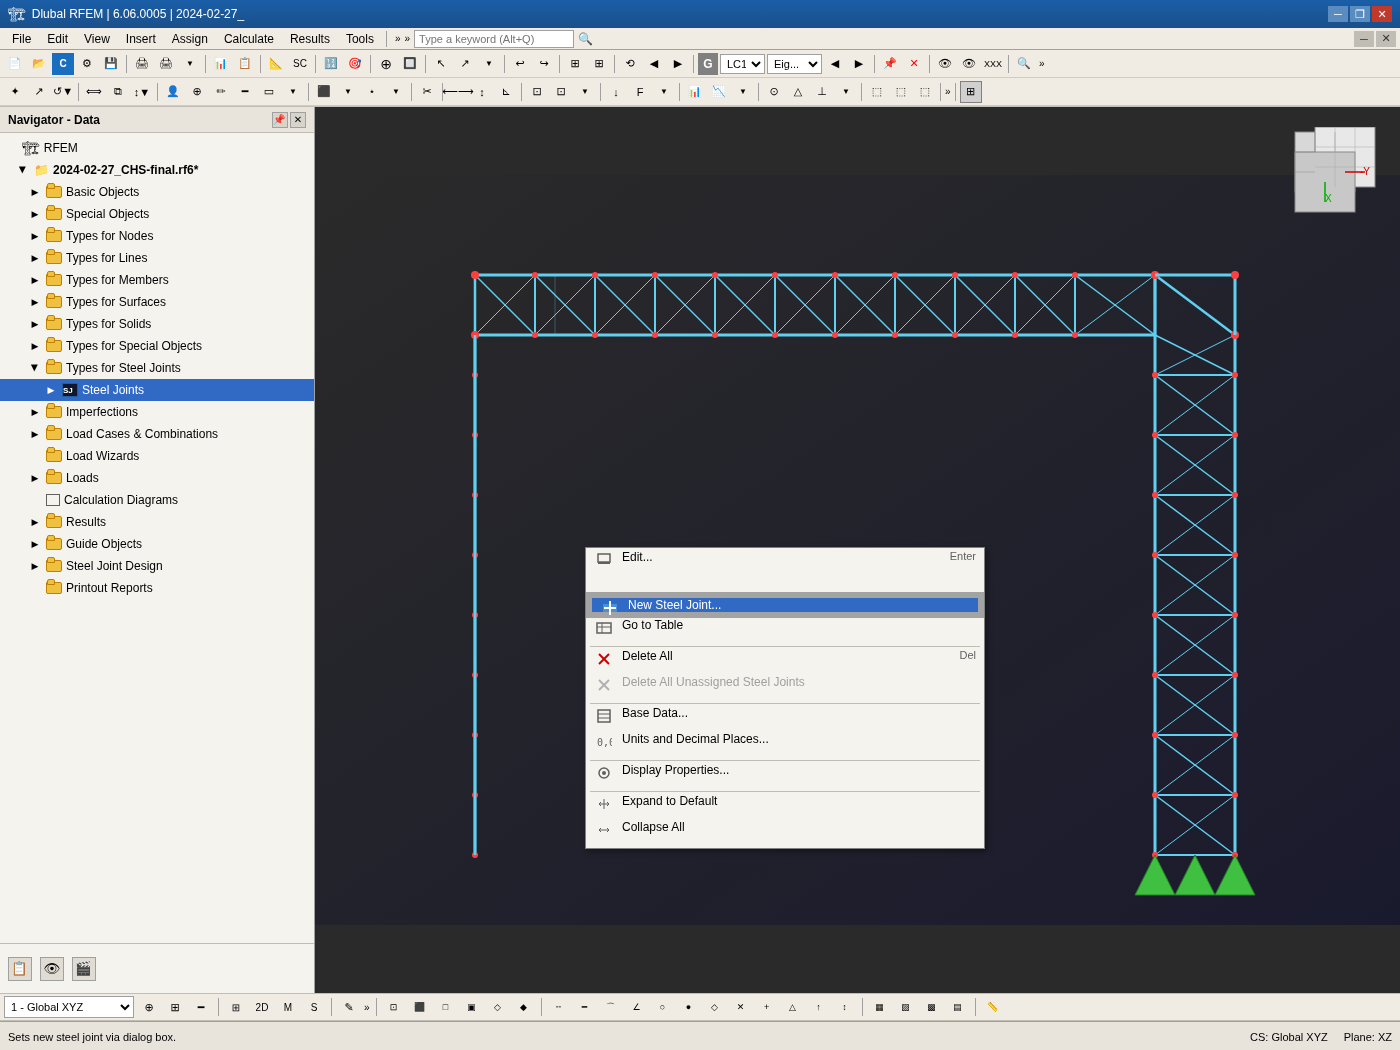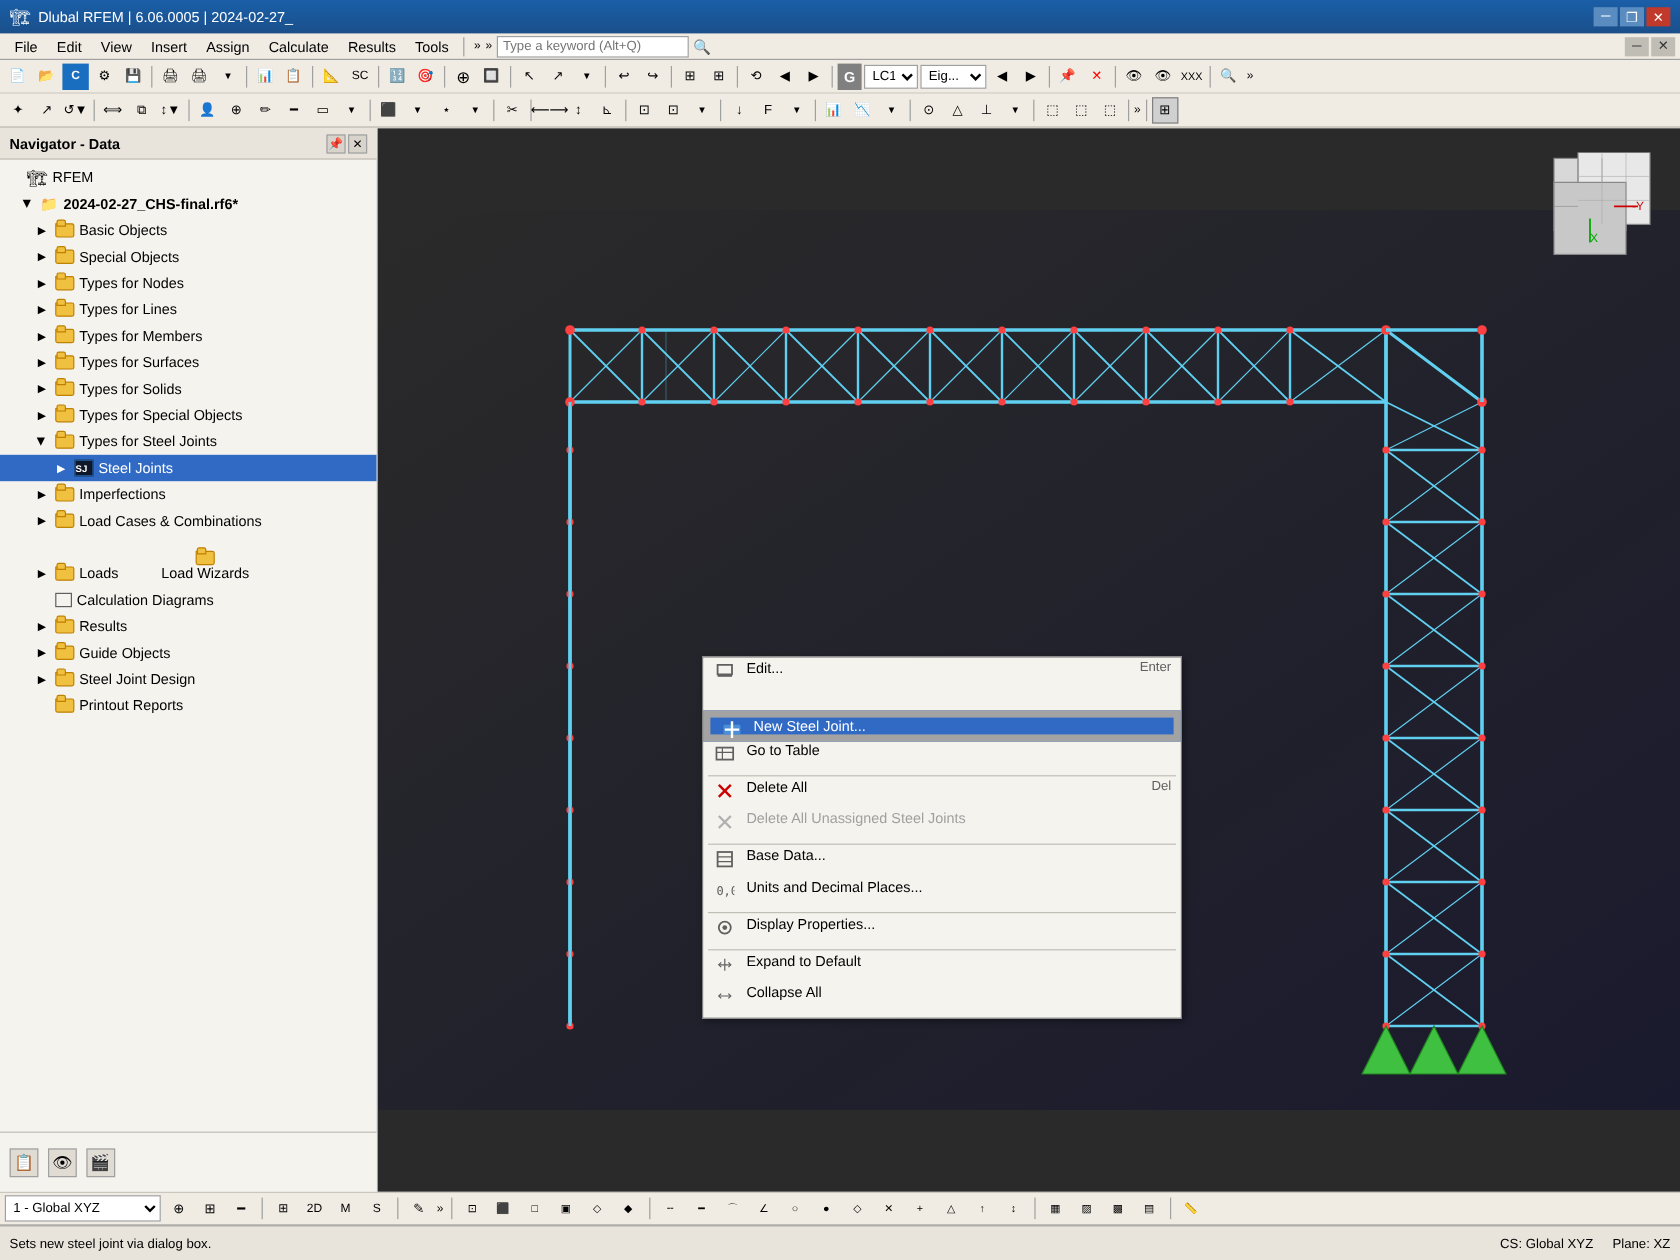--- a/index.html
+++ b/index.html
@@ -304,21 +304,21 @@
       <div class="tree-item" style="padding-left:28px;">
         <div class="tree-arrow">▶</div>
         <div class="folder-icon"></div>
         <span>Imperfections</span>
       </div>
       <div class="tree-item" style="padding-left:28px;">
         <div class="tree-arrow">▶</div>
         <div class="folder-icon"></div>
         <span>Load Cases &amp; Combinations</span>
       </div>
-      <div class="tree-item" style="padding-left:28px;flex-direction:column;">
+      <div class="tree-item" style="padding-left:28px;">
         <div class="tree-arrow" style="visibility:hidden;">▶</div>
         <div class="folder-icon"></div>
         <span>Load Wizards</span>
       </div>
       <div class="tree-item" style="padding-left:28px;">
         <div class="tree-arrow">▶</div>
         <div class="folder-icon"></div>
         <span>Loads</span>
       </div>
 

